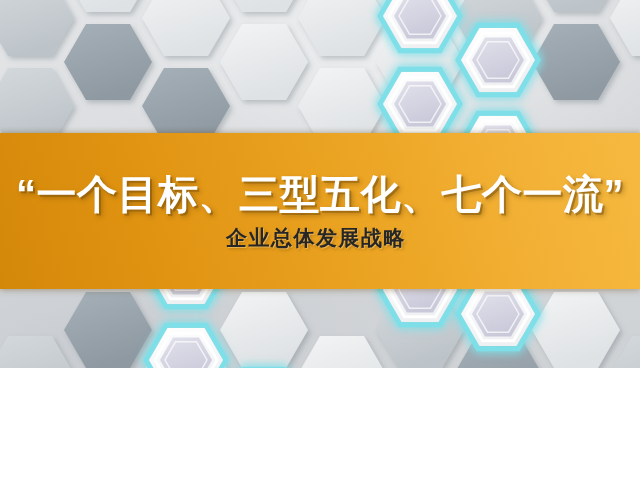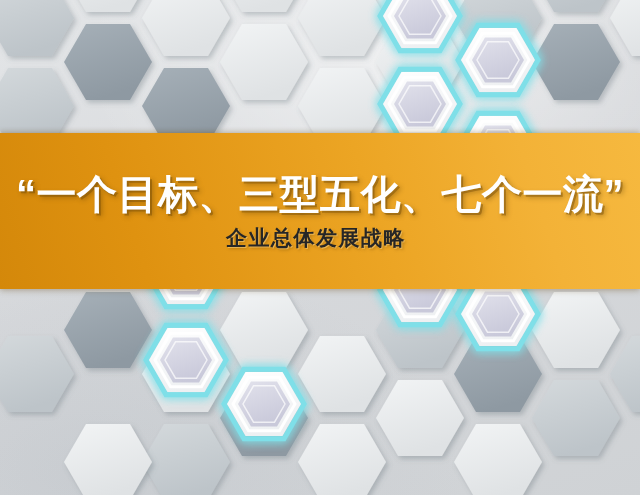--- a/index.html
+++ b/index.html
@@ -8,21 +8,21 @@
     padding: 0;
     background: #ffffff;
   }
   body {
     font-family: "Liberation Sans", "DejaVu Sans", sans-serif;
   }
 
   .slide {
     position: relative;
     width: 640px;
-    height: 495px;
+    height: 368px;
     overflow: hidden;
     background: #d9dbdd;
   }
 
   
   .hex-layer {
     position: absolute;
     inset: 0;
     width: 640px;
     height: 495px;

